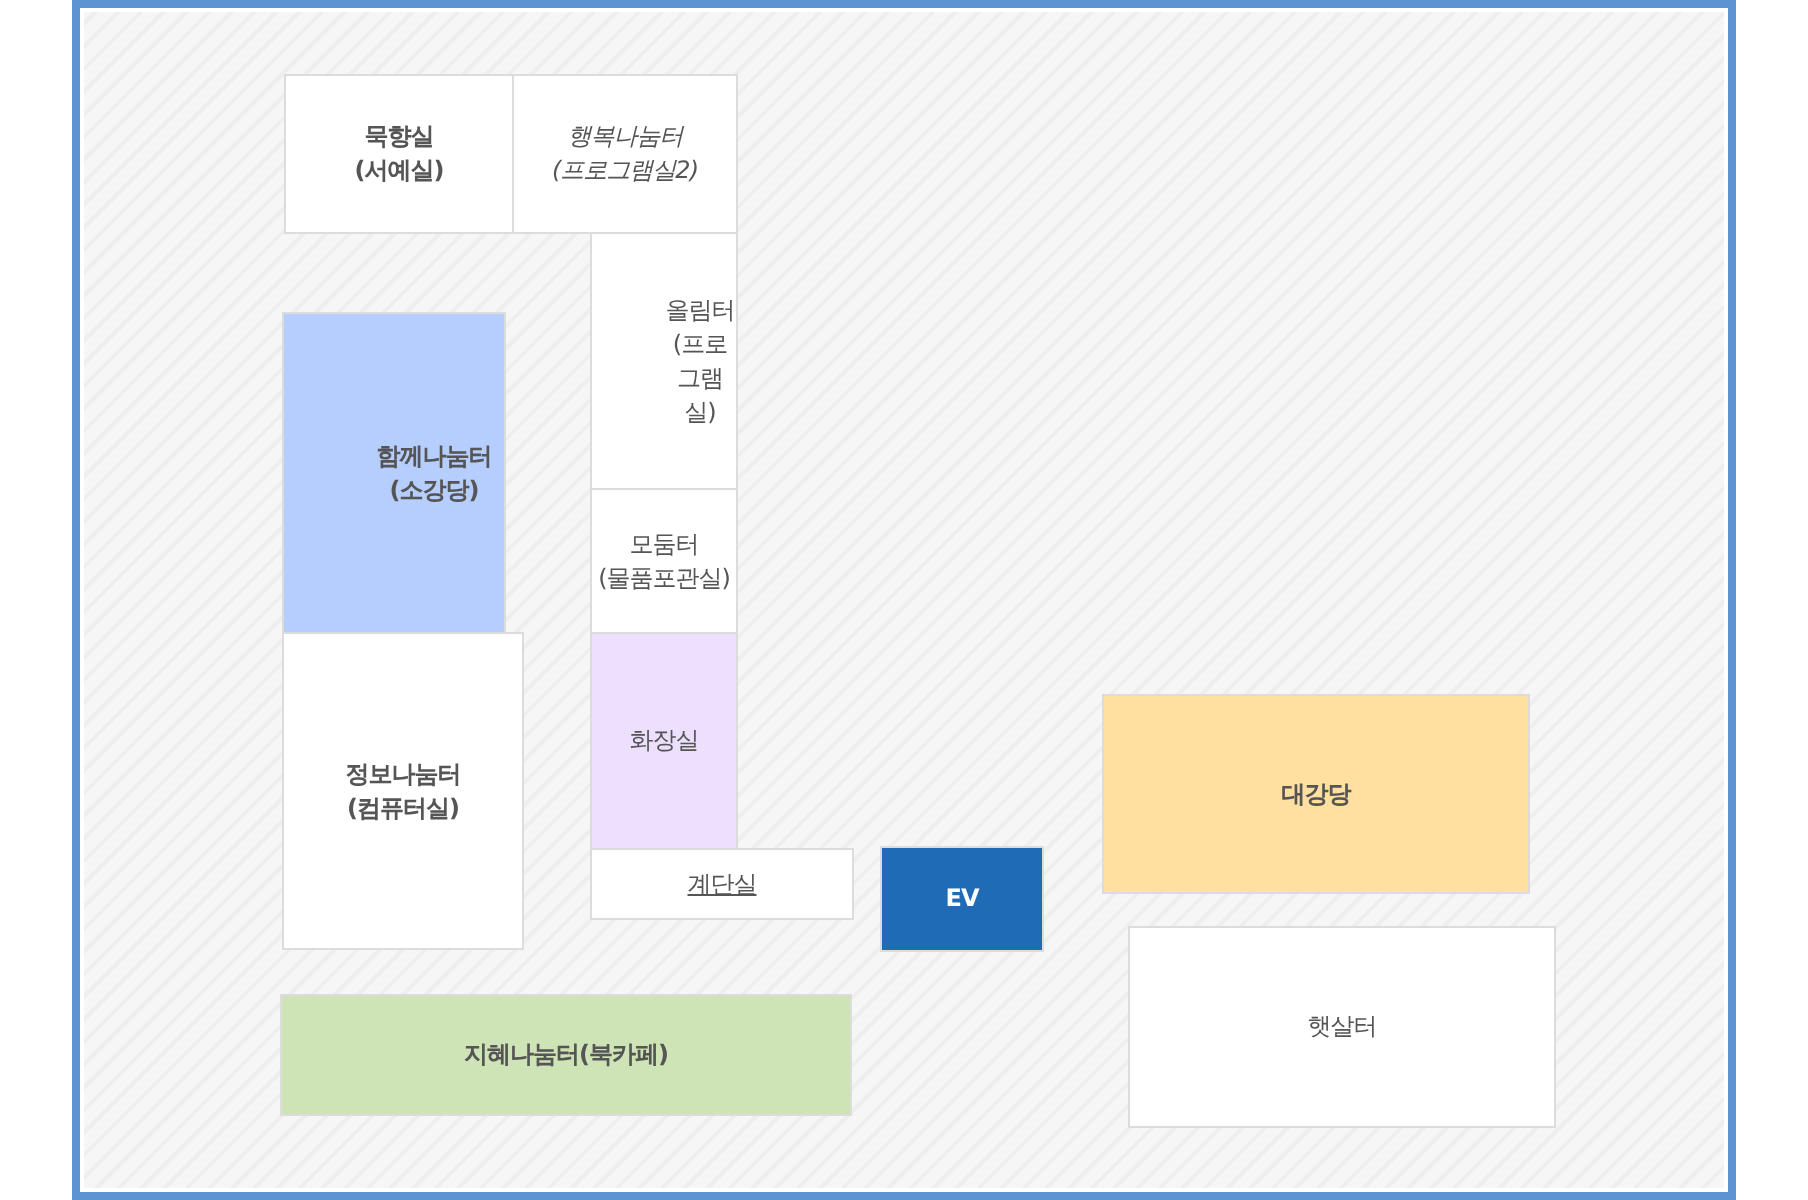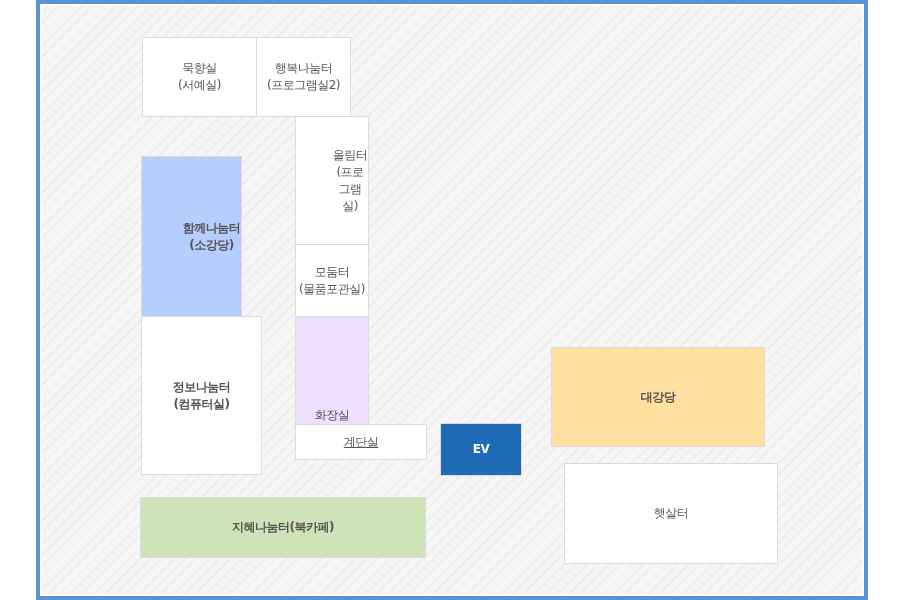--- a/index.html
+++ b/index.html
@@ -31,41 +31,41 @@
     .room.yellow { background: #ffe0a0; }
     .room.ev { background: #1f6bb5; color: #ffffff; font-weight: bold; border-color: #dcdcdc; }
     .room.bold .lbl { font-weight: bold; color: #555; }
   </style>
 </head>
 <body>
 
 <div class="frame">
 </div>
 
-<div class="room" style="left:142px;top:37px;width:115px;height:80px;">
+<div class="room" style="left:142px;top:37px;width:115px;height:80px;font-weight:bold;">
   <span class="lbl">묵향실
 (서예실)</span>
 </div>
-<div class="room" style="left:256px;top:37px;width:95px;height:80px;">
+<div class="room" style="left:256px;top:37px;width:113px;height:80px;font-style:italic;">
   <span class="lbl">행복나눔터
 (프로그램실2)</span>
 </div>
 <div class="room" style="left:295px;top:116px;width:74px;height:129px;padding-left:36px;">
   <span class="lbl">올림터
 (프로그램실)</span>
 </div>
-<div class="room blue bold" style="left:141px;top:156px;width:101px;height:161px;padding-left:40px;">
+<div class="room blue bold" style="left:141px;top:156px;width:112px;height:161px;padding-left:40px;">
   <span class="lbl">함께나눔터
 (소강당)</span>
 </div>
 <div class="room" style="left:295px;top:244px;width:74px;height:73px;">
   <span class="lbl">모둠터
 (물품포관실)</span>
 </div>
-<div class="room purple" style="left:295px;top:316px;width:74px;height:109px;align-items:flex-end;">
+<div class="room purple" style="left:295px;top:316px;width:74px;height:109px;">
   <span class="lbl">화장실</span>
 </div>
 <div class="room" style="left:141px;top:316px;width:121px;height:159px;font-weight:bold;">
   <span class="lbl">정보나눔터
 (컴퓨터실)</span>
 </div>
 <div class="room" style="left:295px;top:424px;width:132px;height:36px;text-decoration:underline;">
   <span class="lbl">계단실</span>
 </div>
 <div class="room ev" style="left:440px;top:423px;width:82px;height:53px;">

